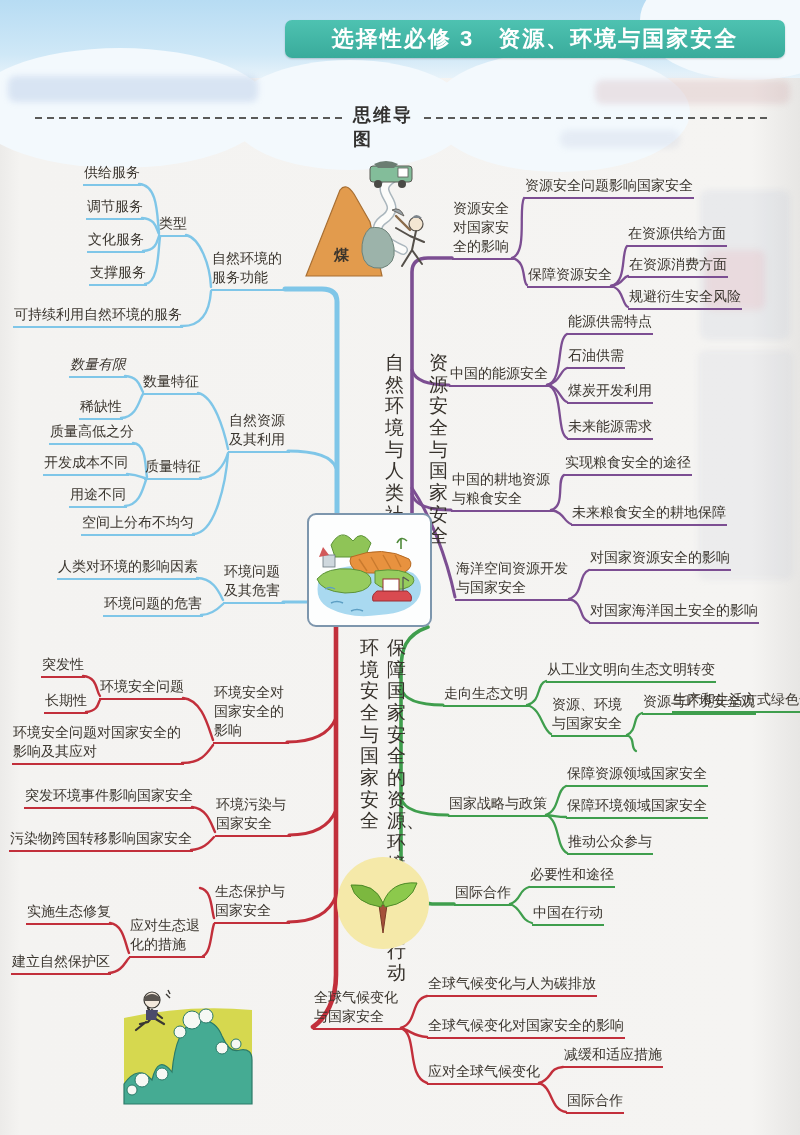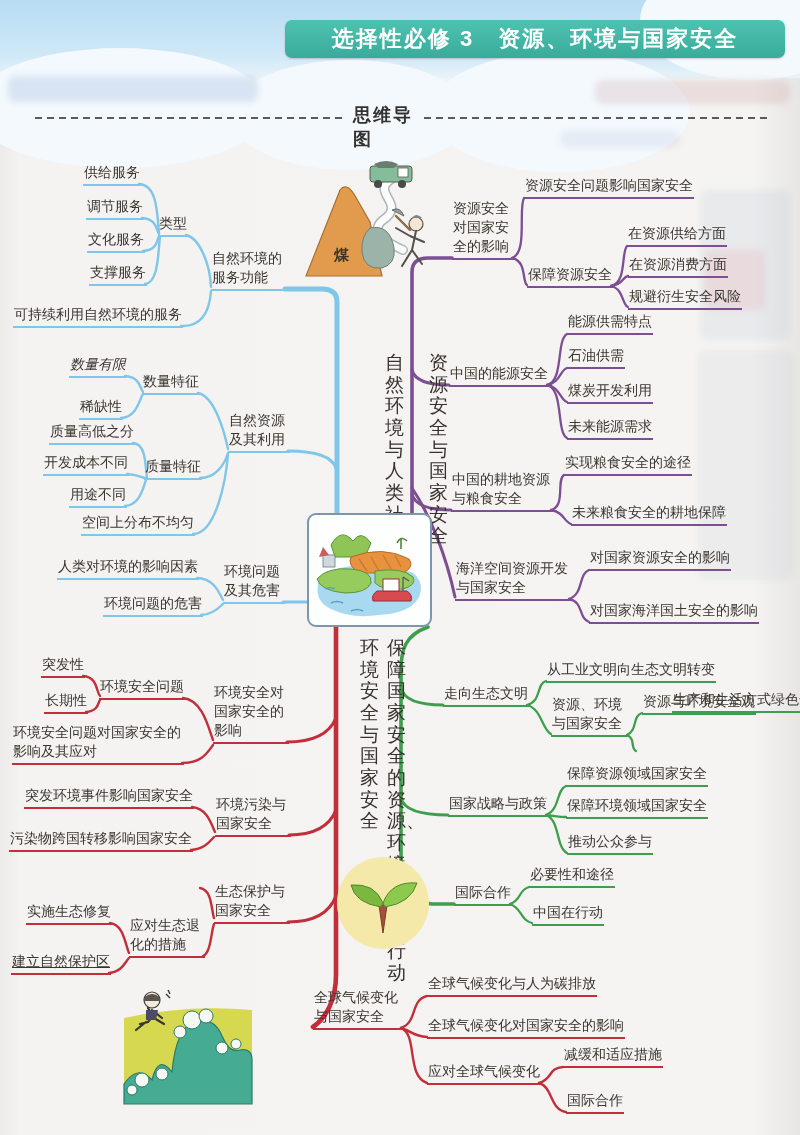--- a/index.html
+++ b/index.html
@@ -202,21 +202,21 @@
   <div class="node r" style="left:99px;top:677px;">环境安全问题</div>
   <div class="node r" style="left:41px;top:655px;">突发性</div>
   <div class="node r" style="left:44px;top:691px;">长期性</div>
   <div class="node r wrap" style="left:12px;top:723px;width:170px;">环境安全问题对国家安全的影响及其应对</div>
   <div class="node r wrap" style="left:215px;top:795px;width:74px;">环境污染与国家安全</div>
   <div class="node r" style="left:24px;top:786px;">突发环境事件影响国家安全</div>
   <div class="node r" style="left:9px;top:829px;">污染物跨国转移影响国家安全</div>
   <div class="node r wrap" style="left:214px;top:882px;width:74px;">生态保护与国家安全</div>
   <div class="node r" style="left:26px;top:902px;">实施生态修复</div>
   <div class="node r wrap" style="left:129px;top:916px;width:74px;">应对生态退化的措施</div>
-  <div class="node r" style="left:11px;top:952px;text-decoration:underline;">建立自然保护区</div>
+  <div class="node r" style="left:11px;top:952px;">建立自然保护区</div>
 
   <div class="vlabel" style="left:343px;top:637px;width:33px;">保障国家安全的资源、环境战略与行动</div>
   <div class="node g" style="left:443px;top:684px;">走向生态文明</div>
   <div class="node g" style="left:546px;top:660px;">从工业文明向生态文明转变</div>
   <div class="node g wrap" style="left:551px;top:695px;width:76px;">资源、环境与国家安全</div>
   <div class="node g" style="left:642px;top:692px;">资源与环境安全观</div>
   <div class="node g" style="left:636px;top:690px;margin-left:36px;">生产和生活方式绿色化</div>
   <div class="node g" style="left:448px;top:794px;">国家战略与政策</div>
   <div class="node g" style="left:566px;top:764px;">保障资源领域国家安全</div>
   <div class="node g" style="left:566px;top:796px;">保障环境领域国家安全</div>

